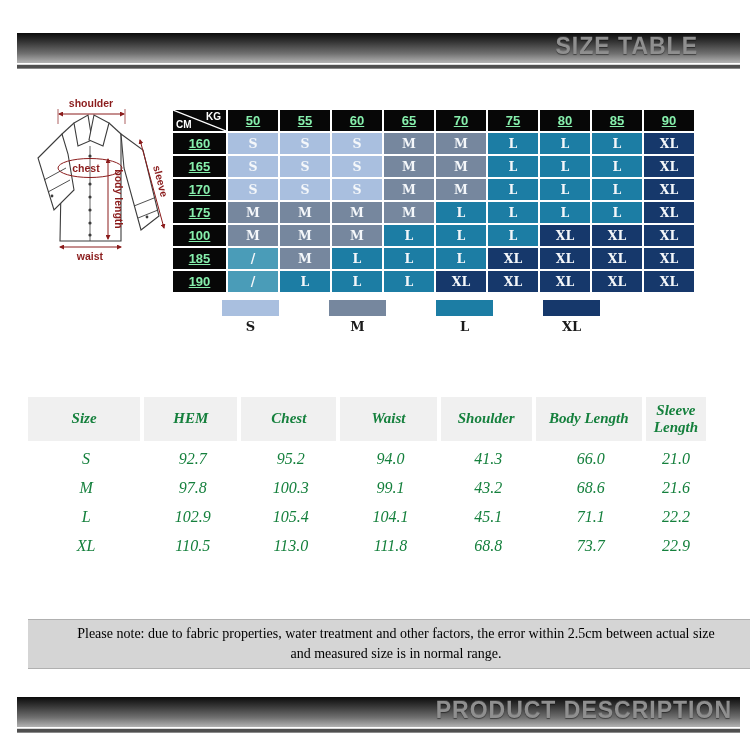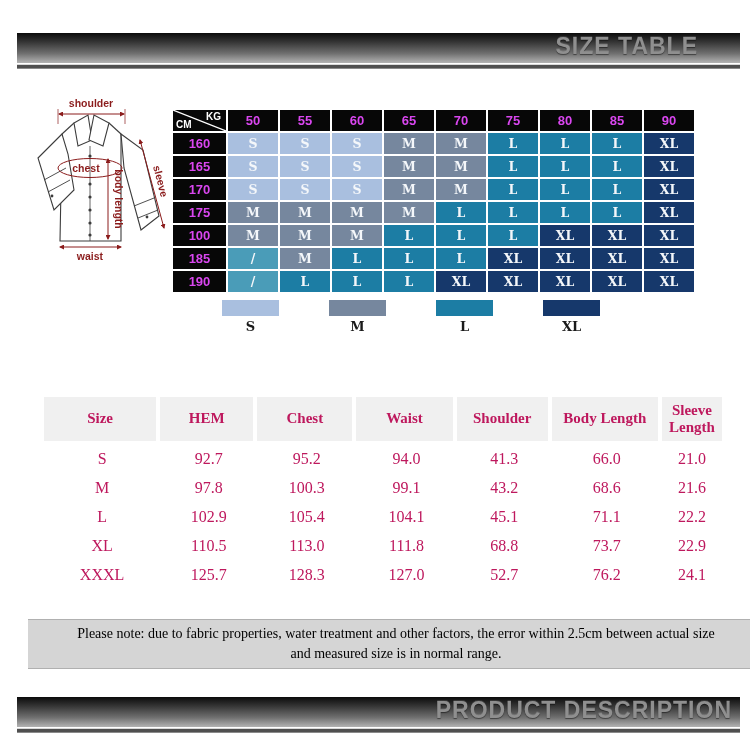--- a/index.html
+++ b/index.html
@@ -28,38 +28,38 @@
   #banner-bottom-under{top:728px}
   #banner-bottom .banner-text{padding-right:8px}
 
   
   #size-matrix{
     position:absolute;left:173px;top:110px;
     display:grid;grid-template-columns:53px repeat(9,50px);gap:2px;
     background:#ffffff;
   }
   .mx-cell{height:21px;display:flex;align-items:center;justify-content:center;font-weight:bold;}
-  .mx-head{background:#070707;color:#d946ef;font-size:13px;}
+  .mx-head{background:#070707;color:#86efac;font-size:13px;text-decoration:underline;}
   .mx-size{color:#f4f7fa;font-size:12.5px;font-family:"DejaVu Serif",serif;}
   #mx-corner{background:#070707;position:relative;}
   #mx-corner svg{position:absolute;inset:0;width:100%;height:100%;}
   .mx-corner-kg{position:absolute;top:1px;right:5px;color:#fff;font-size:10px;font-weight:bold;}
   .mx-corner-cm{position:absolute;bottom:1px;left:3px;color:#fff;font-size:10px;font-weight:bold;}
 
   
   #legend{position:absolute;left:197px;top:300px;display:flex;width:428px;}
   .legend-item{width:107px;display:flex;flex-direction:column;align-items:center;}
   .legend-swatch{width:57px;height:16px;}
   .legend-label{margin-top:3px;font-family:"DejaVu Serif",serif;font-weight:bold;font-size:13px;color:#1a1a1a;}
 
   
   #measure-table{
-    position:absolute;left:44px;top:397px;width:678px;
+    position:absolute;left:28px;top:397px;width:678px;
     border-collapse:separate;border-spacing:0;table-layout:fixed;
-    font-family:"Liberation Serif",serif;color:#be185d;
+    font-family:"Liberation Serif",serif;color:#15803d;font-style:italic;
   }
   #measure-table col.c0{width:116px}#measure-table col.c1{width:97px}
   #measure-table col.c2{width:99px}#measure-table col.c3{width:100px}
   #measure-table col.c4{width:95px}#measure-table col.c5{width:110px}
   #measure-table col.c6{width:60px}
   #measure-table th{
     background:#f0f0f0;font-size:15px;font-weight:bold;height:44px;
     text-align:center;vertical-align:middle;border-right:4px solid #ffffff;
     line-height:1.15;padding:0;
   }
@@ -304,29 +304,20 @@
       </tr>
       <tr>
         <td>XL</td>
         <td>110.5</td>
         <td>113.0</td>
         <td>111.8</td>
         <td>68.8</td>
         <td>73.7</td>
         <td>22.9</td>
       </tr>
-      <tr>
-        <td>XXXL</td>
-        <td>125.7</td>
-        <td>128.3</td>
-        <td>127.0</td>
-        <td>52.7</td>
-        <td>76.2</td>
-        <td>24.1</td>
-      </tr>
     </tbody>
 </table>
 
 <div id="note">
   <div>Please note: due to fabric properties, water treatment and other factors, the error within 2.5cm between actual size</div>
   <div>and measured size is in normal range.</div>
 </div>
 
 <div class="banner" id="banner-bottom">
   <span class="banner-text">PRODUCT DESCRIPTION</span>

